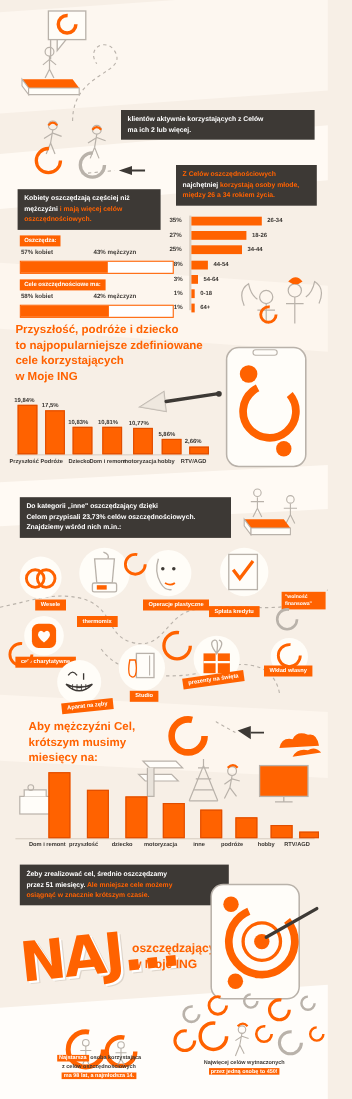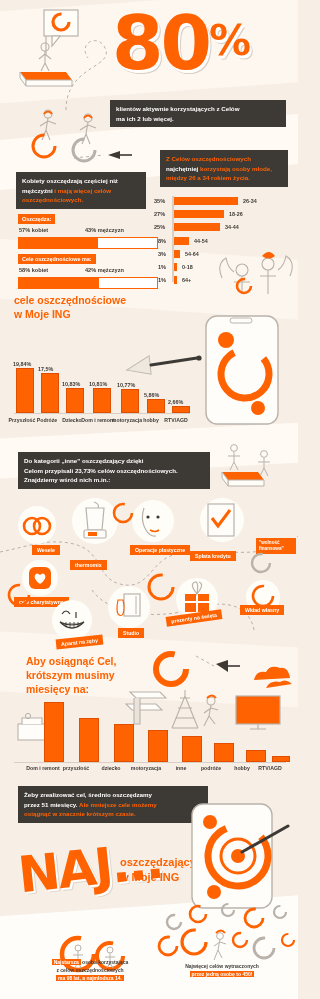--- a/index.html
+++ b/index.html
@@ -122,21 +122,20 @@
       </g>
       <path d="M6 34 L52 34 L58 42 L12 42 Z" fill="#ff6200"></path>
       <path d="M6 34 L12 42 L12 48 L6 40 Z" fill="#fffdf8" stroke="#b9b2aa" stroke-width="1"></path>
       <path d="M12 42 L58 42 L58 48 L12 48 Z" fill="#fffdf8" stroke="#b9b2aa" stroke-width="1"></path>
     </svg>
 
     <svg style="position:absolute;left:62px;top:34px" width="70" height="84">
       <path d="M4 76 C 4 30, 56 34, 42 12 C 34 0, 16 10, 26 24" fill="none" stroke="#b9b2aa" stroke-width="1" stroke-dasharray="3 3"></path>
     </svg>
 
-    <div class="hero-num"><span>80</span><span class="hero-pct">%</span></div>
 
     <div class="dark-box" style="left:110px;top:100px;width:176px">
       <div>klientów aktywnie korzystających z Celów</div>
       <div>ma ich 2 lub więcej.</div>
     </div>
 
     <svg style="position:absolute;left:26px;top:104px" width="110" height="60">
       <g stroke="#b9b2aa" stroke-width="1.1" fill="none">
         <circle cx="22" cy="10" r="4"></circle>
           <path d="M22 14 L20 26 M22 17 L14 22 M22 17 L30 20 M20 26 L16 36 M20 26 L24 36"></path>
@@ -233,21 +232,23 @@
         <circle cx="52" cy="18" r="6"></circle>
         <path d="M52 24 L52 48 M44 30 L60 30"></path>
       </g>
       <path d="M46 10 q7 -8 13 0 q-6 5 -13 0" fill="#ff6200"></path>
       <circle cx="28" cy="40" r="7" fill="none" stroke="#ff6200" stroke-width="2.6" stroke-dasharray="34 12"></circle>
     </svg>
   </div>
 
   <div class="layer">
     <div class="head-orange" style="left:14px;top:294px;width:230px">
-      <div>cele oszczędnościowe</div>
+      <div>Przyszłość, podróże i dziecko</div>
+      <div>to najpopularniejsze zdefiniowane</div>
+      <div>cele korzystających</div>
       <div>w Moje ING</div>
     </div>
 
     <svg style="position:absolute;left:125px;top:348px" width="80" height="36">
       <path d="M2 22 L24 8 L26 26 Z" fill="none" stroke="#b9b2aa" stroke-width="1.2"></path>
       <path d="M2 22 L24 8 L26 26 Z" fill="#e9e3db" opacity=".6"></path>
       <line x1="26" y1="17" x2="72" y2="10" stroke="#3d3935" stroke-width="3" stroke-linecap="round"></line>
       <circle cx="74" cy="10" r="2.6" fill="#3d3935"></circle>
     </svg>
 
@@ -401,21 +402,21 @@
     <svg style="position:absolute;left:4px;top:580px" width="30" height="30">
         <circle cx="15" cy="15" r="10" fill="none" stroke="#ff6200" stroke-width="2.6" stroke-dasharray="48 16"></circle>
       </svg>
     <svg style="position:absolute;left:248px;top:550px" width="26" height="26">
         <circle cx="13" cy="13" r="9" fill="none" stroke="#b9b2aa" stroke-width="2.4" stroke-dasharray="44 14"></circle>
       </svg>
   </div>
 
   <div class="layer">
     <div class="head-orange" style="left:26px;top:655px;width:150px">
-      <div>Aby osiągnąć Cel,</div>
+      <div>Aby mężczyźni Cel,</div>
       <div>krótszym musimy</div>
       <div>miesięcy na:</div>
     </div>
 
     <svg style="position:absolute;left:148px;top:648px" width="46" height="42">
       <circle cx="23" cy="21" r="15" fill="none" stroke="#ff6200" stroke-width="6" stroke-dasharray="74 22"></circle>
     </svg>
     <svg style="position:absolute;left:196px;top:652px" width="60" height="30">
       <line x1="0" y1="4" x2="18" y2="14" stroke="#b9b2aa" stroke-width="1" stroke-dasharray="3 3"></line>
       <path d="M20 12 L32 8 L32 20 Z" fill="#3d3935"></path>

